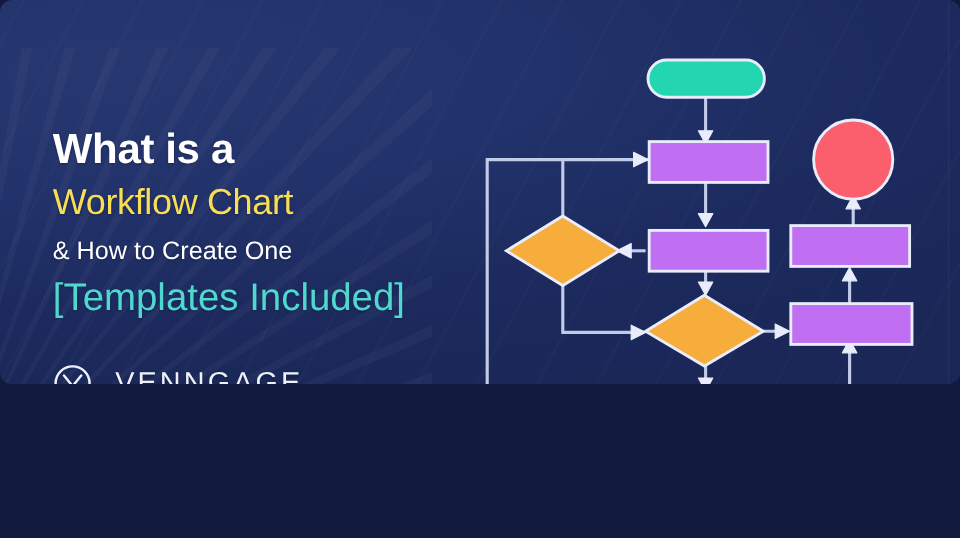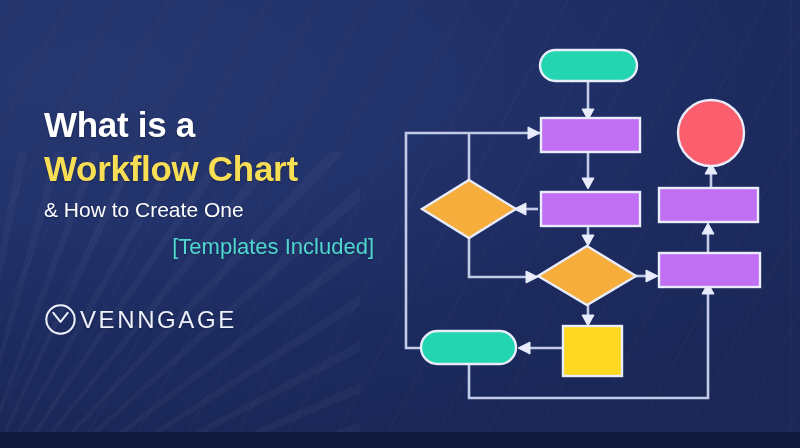--- a/index.html
+++ b/index.html
@@ -9,32 +9,33 @@
     width: 800px;
     height: 448px;
     overflow: hidden;
     background: #111a3d;
     font-family: "Liberation Sans", sans-serif;
   }
 
   #banner {
     position: relative;
     width: 800px;
-    height: 432px;
+    height: 320px;
     background:
       repeating-linear-gradient(
         118deg,
         rgba(255,255,255,0.000) 0px,
         rgba(255,255,255,0.000) 16px,
         rgba(255,255,255,0.022) 17px,
         rgba(255,255,255,0.000) 19px,
         rgba(255,255,255,0.000) 44px
       ),
       radial-gradient(120% 90% at 12% 18%, #27376f 0%, #22326a 38%, #1c2a5e 70%, #1a2757 100%);
     overflow: hidden;
+    border-radius: 10px;
   }
 
   
   #banner::before {
     content: "";
     position: absolute;
     left: -60px;
     bottom: -140px;
     width: 420px;
     height: 420px;
@@ -79,54 +80,53 @@
 
   .headline-1 {
     font-size: 35px;
     font-weight: bold;
     color: #ffffff;
     line-height: 42px;
     text-shadow: 0 1px 2px rgba(0,0,0,0.28);
   }
 
   .headline-2 {
-    font-size: 35px;
-    font-weight: bold;
+    font-size: 30px;
+    font-weight: normal;
     color: #f7de55;
     line-height: 45px;
     text-shadow: 0 1px 2px rgba(0,0,0,0.28);
   }
 
   .headline-3 {
     font-size: 21px;
     font-weight: normal;
     color: #ffffff;
     line-height: 38px;
     letter-spacing: 0px;
     text-shadow: 0 1px 2px rgba(0,0,0,0.25);
   }
 
   .headline-4 {
-    font-size: 22px;
+    font-size: 32px;
     font-weight: normal;
     color: #4fd8cf;
     line-height: 36px;
     letter-spacing: 0px;
     text-shadow: 0 1px 2px rgba(0,0,0,0.25);
-    text-align: right;
   }
 
   
   .logo {
     position: absolute;
     left: 44px;
     top: 303px;
     display: flex;
     align-items: center;
-    gap: 3px;
+    gap: 19px;
     z-index: 4;
   }
 
   .logo-mark {
     width: 33px;
     height: 33px;
     flex: 0 0 33px;
     display: block;
   }
 

